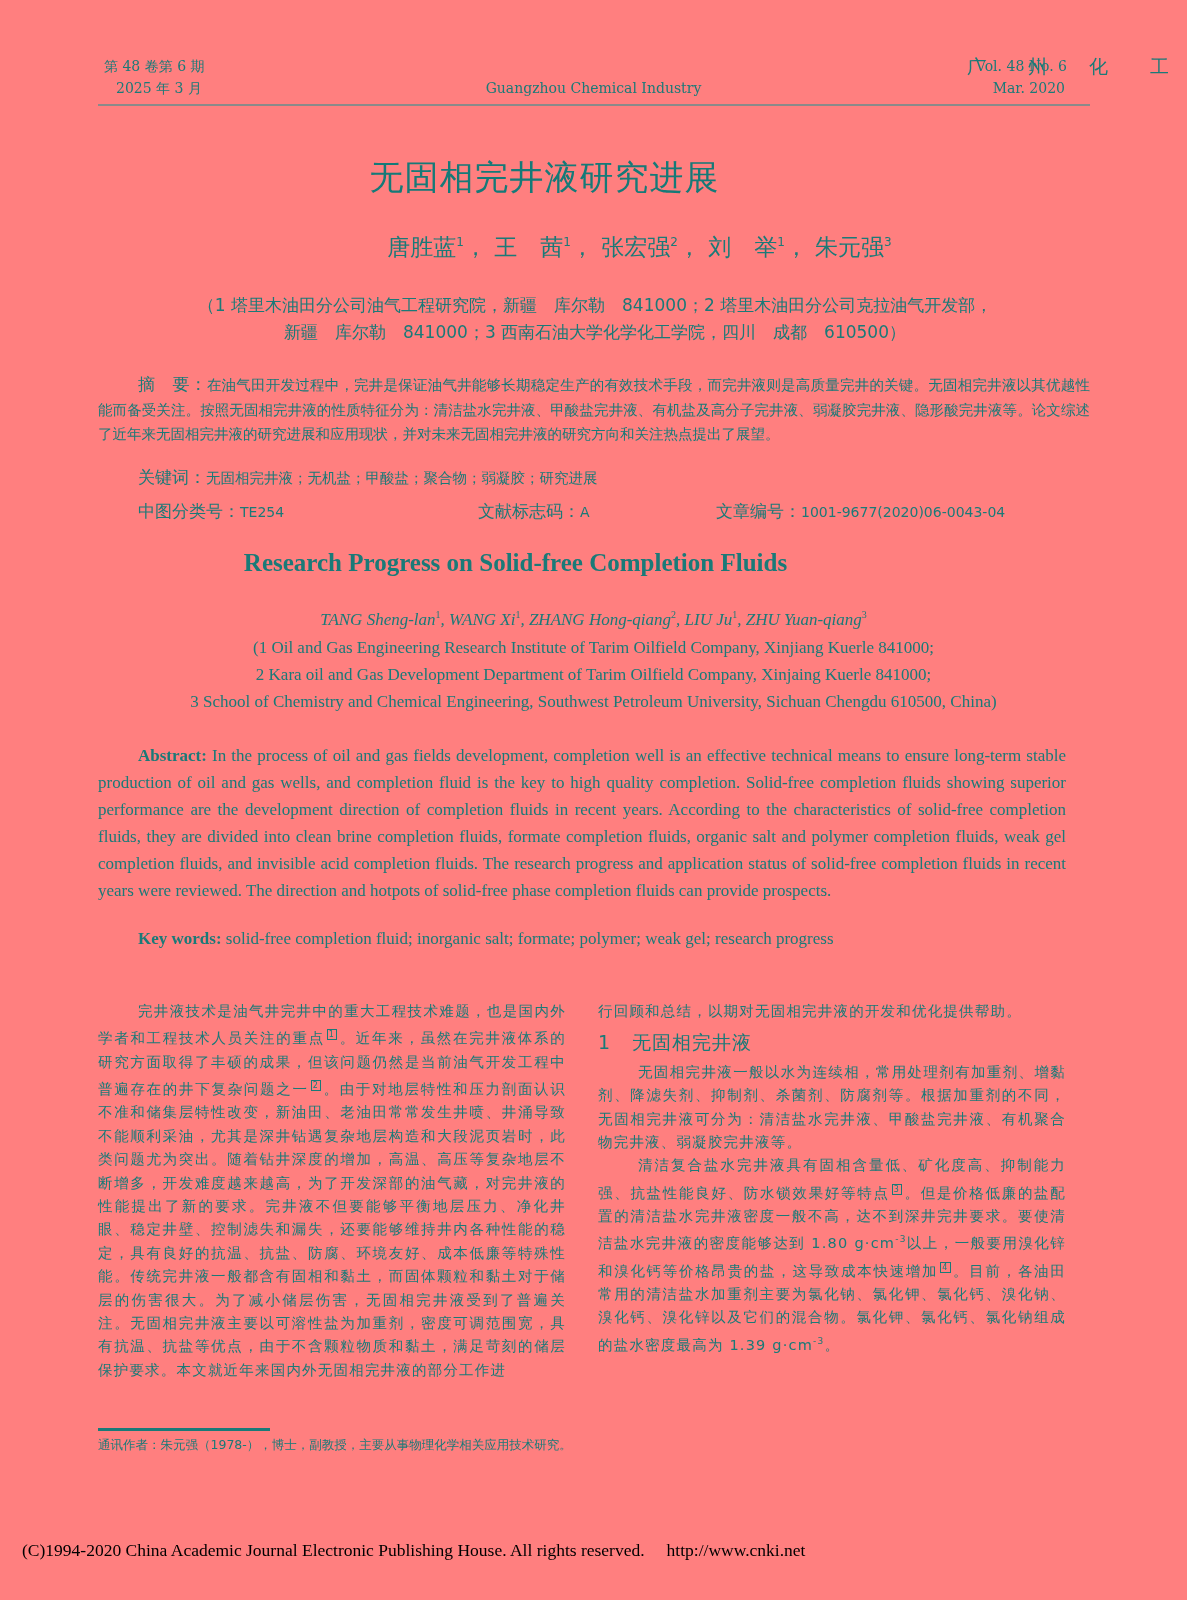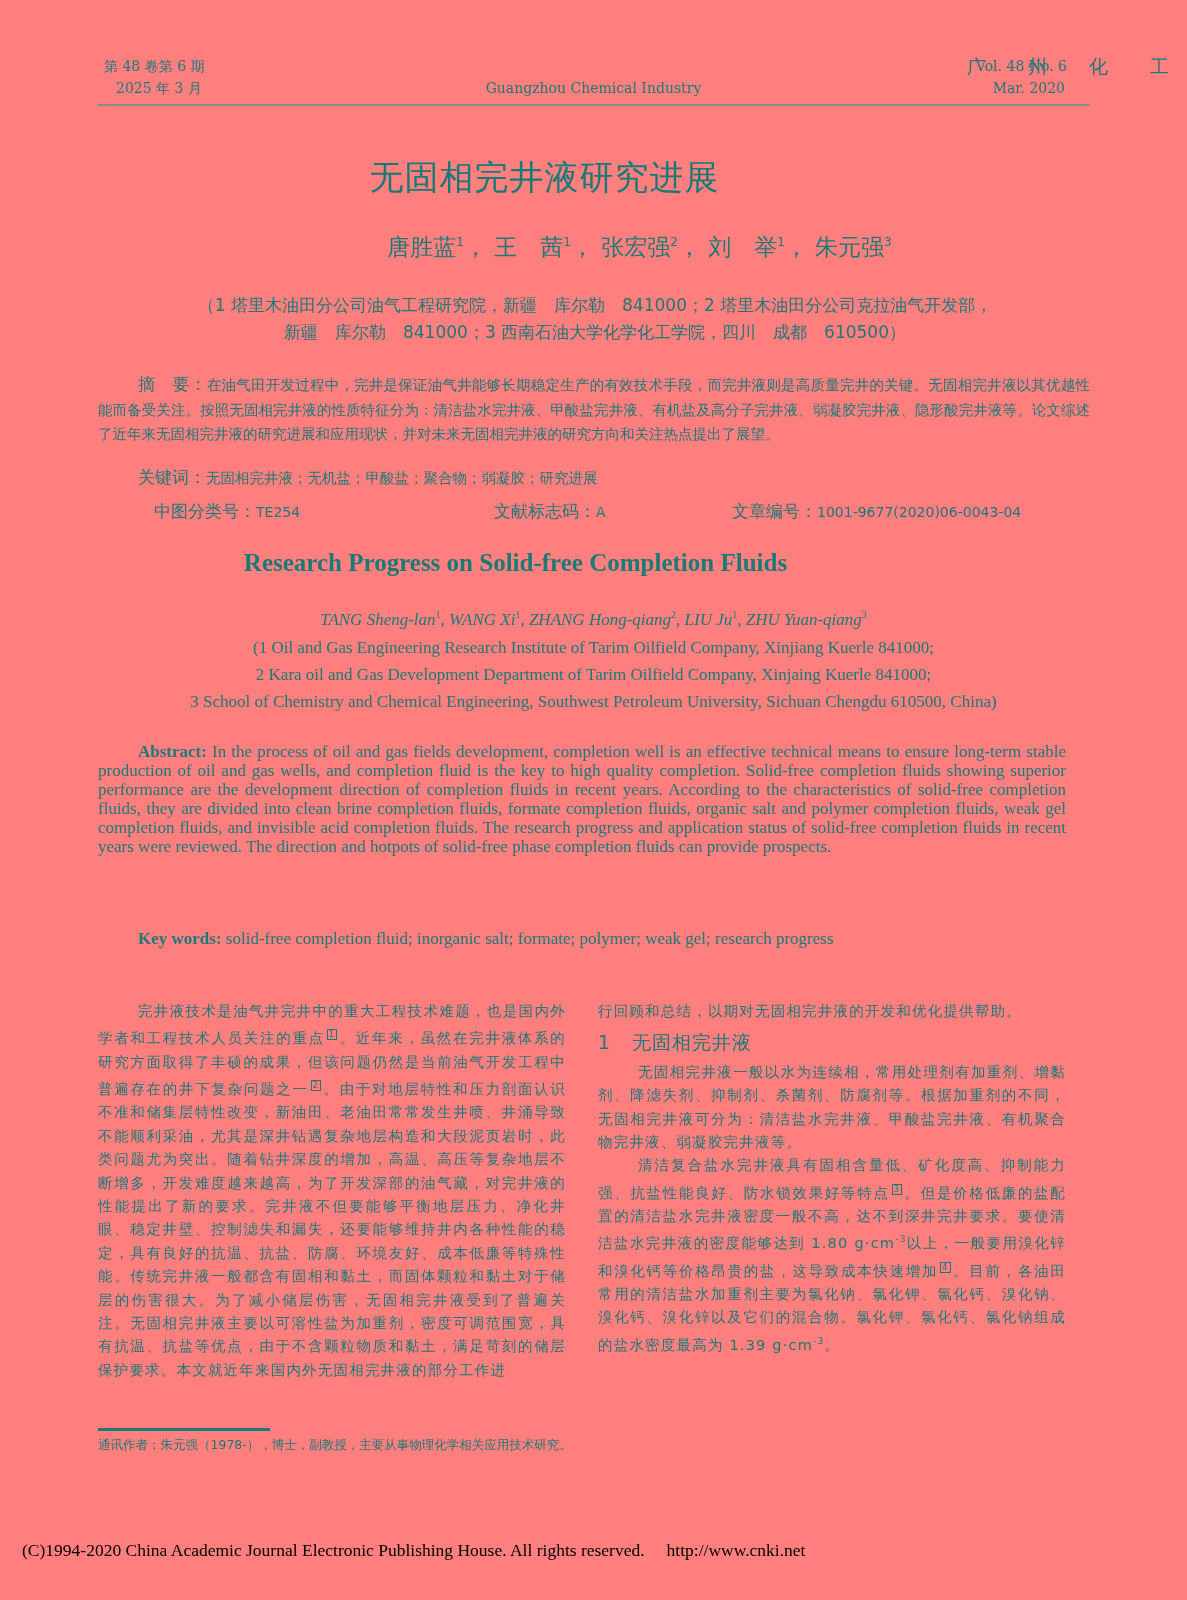--- a/index.html
+++ b/index.html
@@ -22,28 +22,28 @@
   .authors-cn sup { font-size:12px; }
   .affil-cn { left:130px; width:930px; top:292px; text-align:center; font-size:17px; line-height:27px; font-family:"DejaVu Sans", sans-serif; }
 
   .abs-cn { left:98px; width:992px; top:372px; font-size:14.5px; line-height:24.5px; text-align:justify; font-family:"DejaVu Sans", sans-serif; }
   .abs-cn .lbl { font-size:17px; }
   .indent { text-indent:40px; }
   .kw-cn { left:138px; top:466px; font-size:14.5px; font-family:"DejaVu Sans", sans-serif; }
   .kw-cn .lbl { font-size:17px; }
   .cls-row { left:138px; top:500px; width:950px; font-size:14px; font-family:"DejaVu Sans", sans-serif; }
   .cls-row .lbl { font-size:17px; }
-  .cls-row span.item { position:absolute; white-space:nowrap;margin-left:16px; }
+  .cls-row span.item { position:absolute; white-space:nowrap; }
 
   .title-en { left:0; width:1031px; top:549px; text-align:center; font-size:25px; font-weight:bold; font-family:"Liberation Serif", serif; }
   .authors-en { left:0; width:1187px; top:609px; text-align:center; font-size:17px; font-style:italic; font-family:"Liberation Serif", serif; }
   .authors-en sup { font-size:10px; font-style:normal; }
   .affil-en { left:60px; width:1067px; top:634px; text-align:center; font-size:17px; line-height:27px; font-family:"Liberation Serif", serif; }
 
-  .abs-en { left:98px; width:968px; top:742px; font-size:17px; line-height:19px; text-align:justify; font-family:"Liberation Serif", serif; }
+  .abs-en { left:98px; width:968px; top:742px; font-size:17px; line-height:27px; text-align:justify; font-family:"Liberation Serif", serif; }
   .abs-en .lbl { font-weight:bold; }
   .kw-en { left:138px; top:929px; font-size:17px; font-family:"Liberation Serif", serif; }
   .kw-en .lbl { font-weight:bold; }
 
   .col { width:468px; font-size:14.5px; line-height:23.4px; text-align:justify; font-family:"DejaVu Sans", sans-serif; letter-spacing:1.2px; }
   .col-left { left:98px; top:1000px; }
   .col-right { left:598px; top:1000px; }
   .col p { margin:0; }
   .sec1 { font-size:19px; margin:8px 0 6px 0; letter-spacing:1px; }
   .sec1 .num { display:inline-block; width:34px; }

